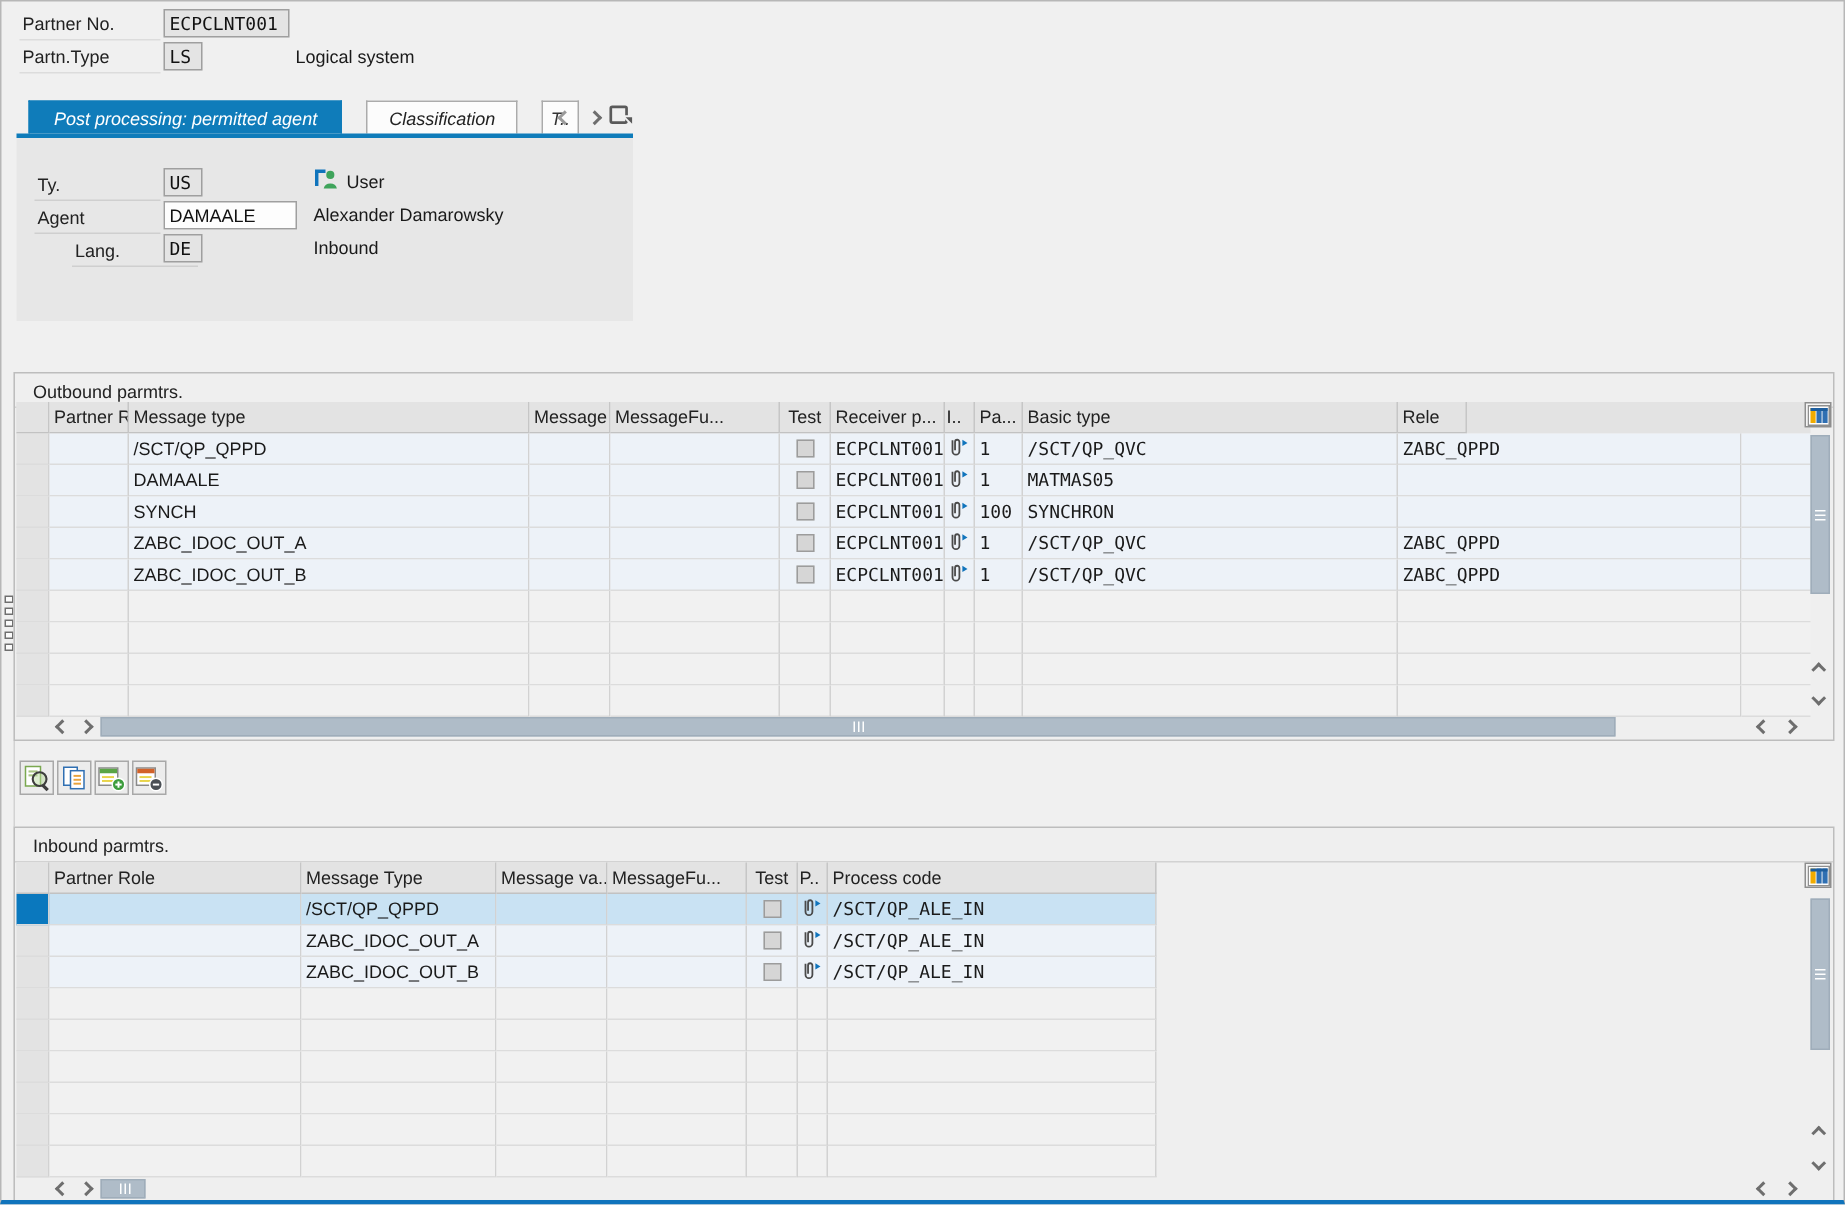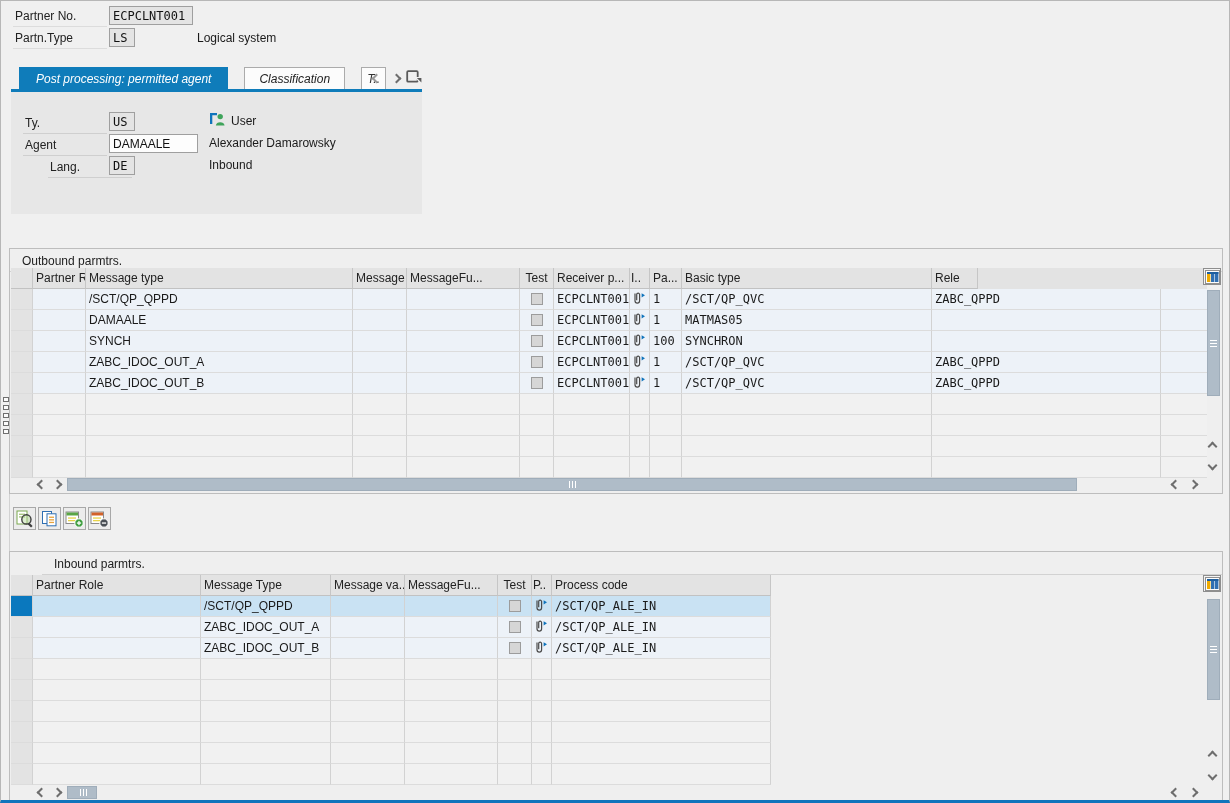--- a/index.html
+++ b/index.html
@@ -389,21 +389,21 @@
         <rect x="1" y="2" width="12.5" height="11.5" fill="#fff" stroke="#8a8a8a"></rect>
         <rect x="1.5" y="2.5" width="11.5" height="3" fill="#d2622a"></rect>
         <rect x="3" y="7.4" width="8" height="1.3" fill="#e8d44a"></rect>
         <rect x="3" y="10" width="8" height="1.3" fill="#e8d44a"></rect>
         <circle cx="14" cy="13" r="4.2" fill="#4a4f55" stroke="#fff"></circle>
         <rect x="11.9" y="12.4" width="4.2" height="1.3" fill="#fff"></rect>
       </svg>
     </div>
   </div>
 
-  <div class="section" style="left:8px; top:550px; width:1214px; height:250px;padding-left:32px;">
+  <div class="section" style="left:8px; top:550px; width:1214px; height:250px;">
     <div class="section-title">Inbound parmtrs.</div>
 
     <div class="abs" style="left:1px; top:23px;">
       <div class="thead" style="width:760px;">
         <div class="tcell iw-sel selcol"></div>
         <div class="tcell iw-role">Partner Role</div>
         <div class="tcell iw-mtype">Message Type</div>
         <div class="tcell iw-mva">Message va...</div>
         <div class="tcell iw-mfu">MessageFu...</div>
         <div class="tcell iw-test">Test</div>

